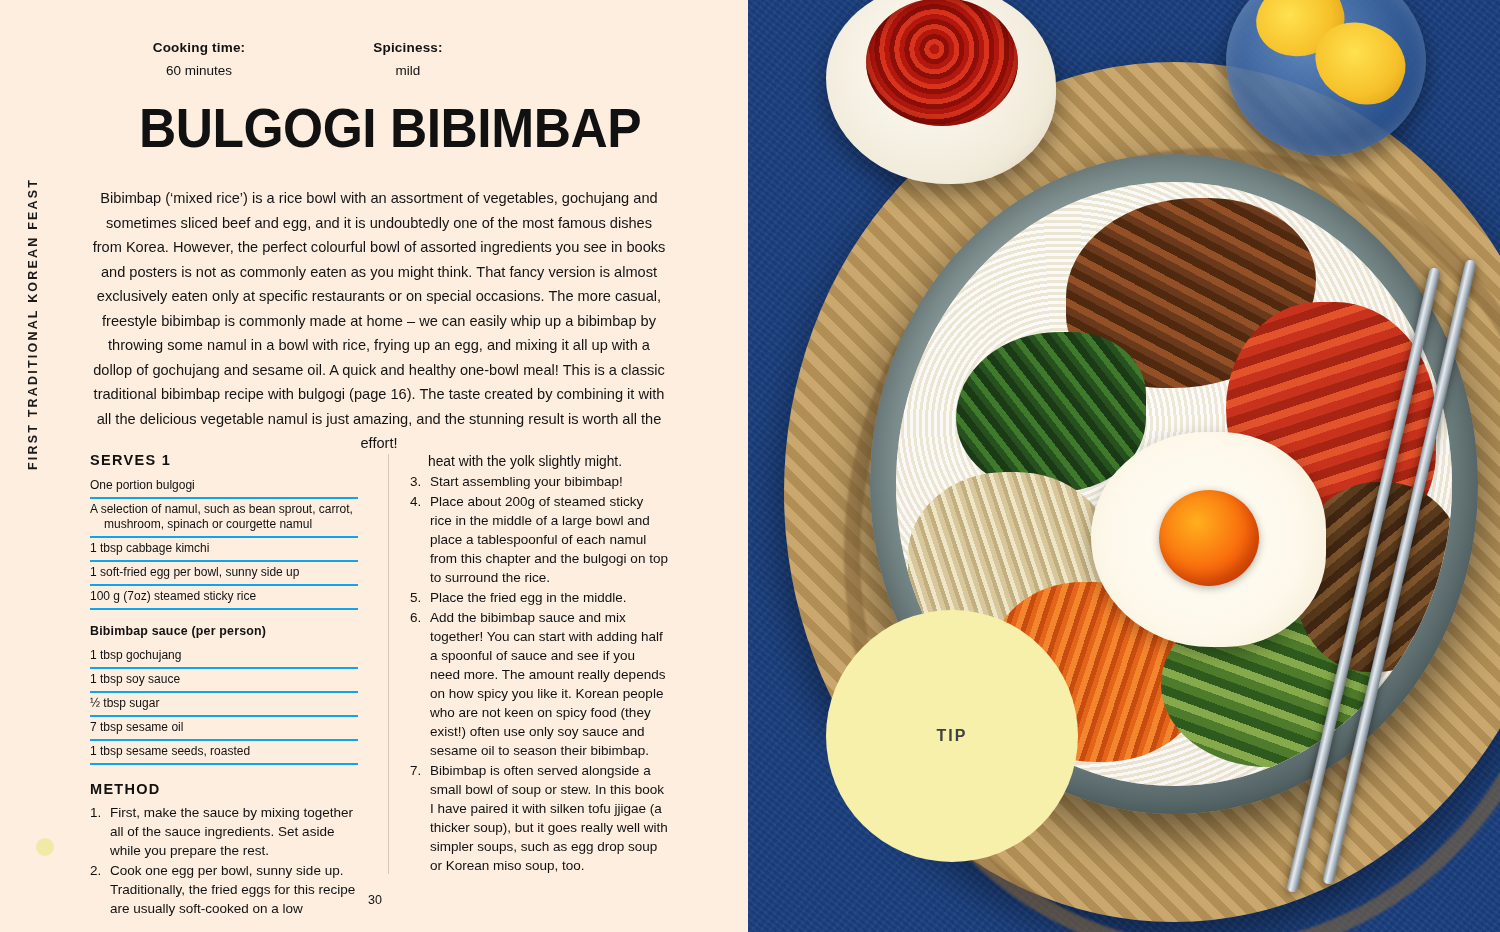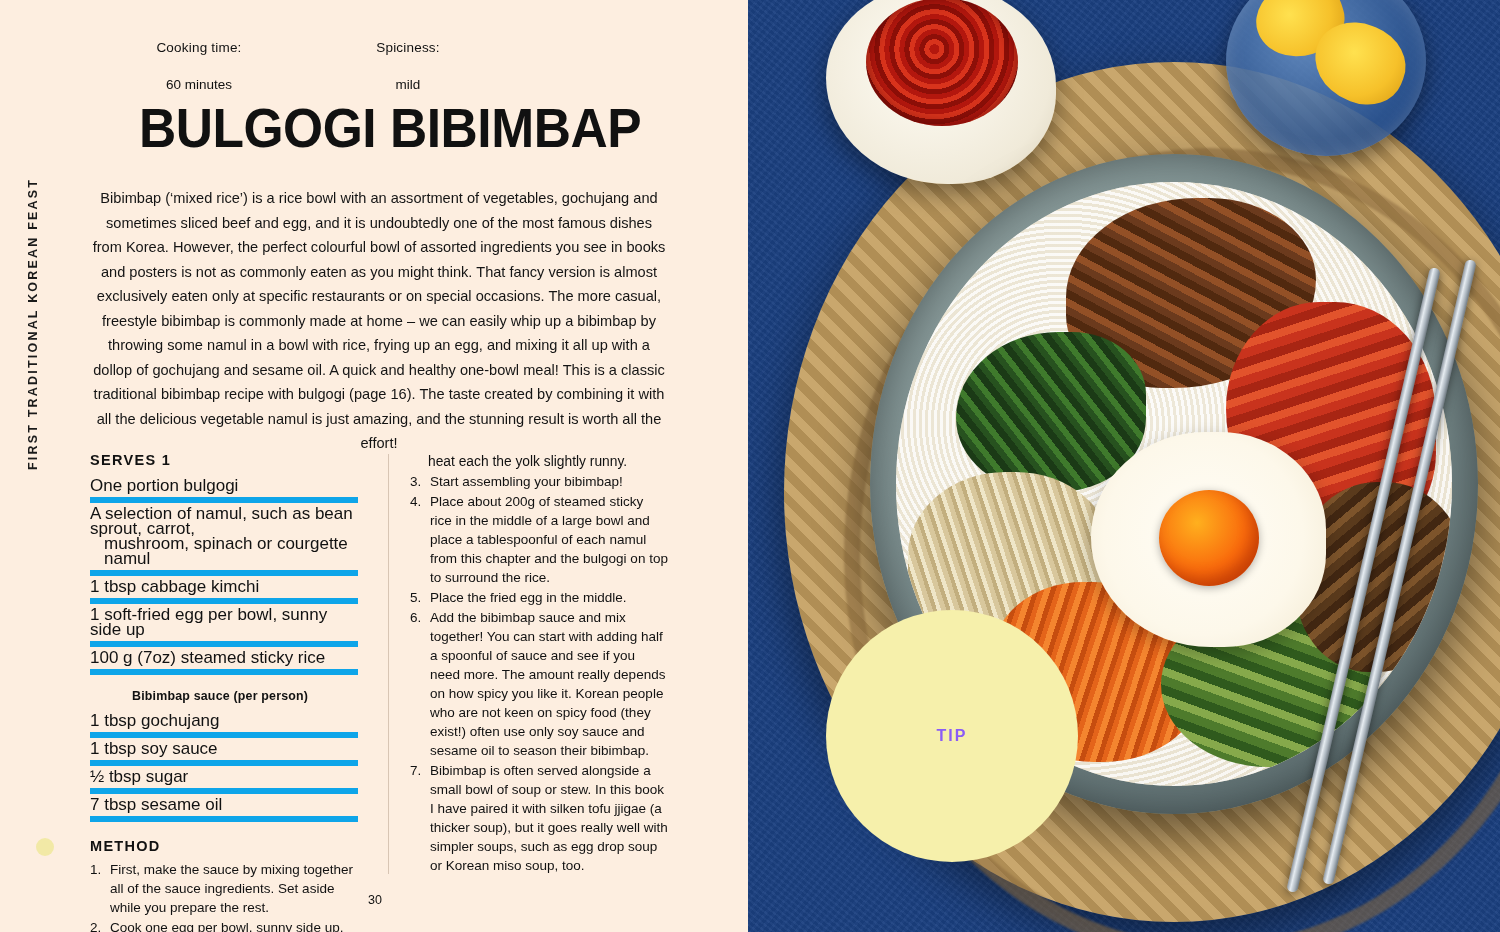--- a/index.html
+++ b/index.html
@@ -51,24 +51,24 @@
     position: absolute;
     left: 90px;
     top: 40px;
     width: 600px;
     display: flex;
   }
   .meta-block { width: 218px; text-align: center; }
   .meta-block.second { width: 200px; }
   .meta-label {
     font-size: 13.5px;
-    font-weight: normal;
+    font-weight: bold;
     color: #111;
     letter-spacing: .2px;
-    margin-bottom: 22px;
+    margin-bottom: 8px;
   }
   .meta-value {
     font-size: 13.5px;
     color: #111;
   }
   .recipe-title {
     position: absolute;
     left: 90px;
     top: 100px;
     width: 600px;
@@ -124,25 +124,25 @@
   }
   .sect-head {
     font-size: 14.5px;
     font-weight: bold;
     letter-spacing: 1.3px;
     color: #111;
     margin: 0 0 7px 0;
   }
   .ing-list { list-style: none; margin: 0; padding: 0; }
   .ing-list li {
-    font-size: 17px;
+    font-size: 12px;
     line-height: 15px;
     color: #111;
     padding: 3px 0 4px 0;
-    border-bottom: 6px solid #0ea5e9;
+    border-bottom: 2px solid #0ea5e9;
   }
   .ing-list li .cont { display: block; padding-left: 14px; }
   .ing-gap { height: 14px; }
   .method-head {
     font-size: 14.5px;
     font-weight: bold;
     letter-spacing: 1.3px;
     color: #111;
     margin: 16px 0 6px 0;
   }
@@ -354,21 +354,21 @@
     flex-direction: column;
     align-items: center;
     justify-content: center;
     text-align: center;
     padding: 0 34px;
   }
   .tip-title {
     font-size: 16px;
     font-weight: bold;
     letter-spacing: 2px;
-    color: #8b5cf6;
+    color: #404040;
   }
   .tip-body {
     font-size: 13.2px;
     line-height: 18.5px;
     color: #111;
   }
 </style>
 </head>
 <body>
 
@@ -405,43 +405,44 @@
             <span>A selection of namul, such as bean sprout, carrot,</span>
             <span class="cont">mushroom, spinach or courgette namul</span>
           </li>
           <li>1 tbsp cabbage kimchi</li>
           <li>1 soft-fried egg per bowl, sunny side up</li>
           <li>100 g (7oz) steamed sticky rice</li>
         </ul>
 
         <div class="ing-gap"></div>
 
-        <div class="sect-head" style="letter-spacing:.2px;font-size:12.4px;margin-left:42px;">Bibimbap sauce (per person)</div>
+        <div class="sect-head" style="letter-spacing:.2px;font-size:12.4px;">Bibimbap sauce (per person)</div>
         <ul class="ing-list">
           <li>1 tbsp gochujang</li>
           <li>1 tbsp soy sauce</li>
           <li>½ tbsp sugar</li>
           <li>7 tbsp sesame oil</li>
+          <li>1 tbsp sesame seeds, roasted</li>
         </ul>
 
         <div class="method-head">METHOD</div>
         <ol class="steps">
           <li>
             <span class="num">1.</span>
             <span class="txt">First, make the sauce by mixing together all of the sauce ingredients. Set aside while you prepare the rest.</span>
           </li>
           <li>
             <span class="num">2.</span>
             <span class="txt">Cook one egg per bowl, sunny side up. Traditionally, the fried eggs for this recipe are usually soft-cooked on a low</span>
           </li>
         </ol>
       </div>
 
       <div class="col-right">
-        <div class="cont-text">heat each the yolk slightly runny.</div>
+        <div class="cont-text">heat with the yolk slightly might.</div>
         <ol class="steps">
           <li>
             <span class="num">3.</span>
             <span class="txt">Start assembling your bibimbap!</span>
           </li>
           <li>
             <span class="num">4.</span>
             <span class="txt">Place about 200g of steamed sticky rice in the middle of a large bowl and place a tablespoonful of each namul from this chapter and the bulgogi on top to surround the rice.</span>
           </li>
           <li>

